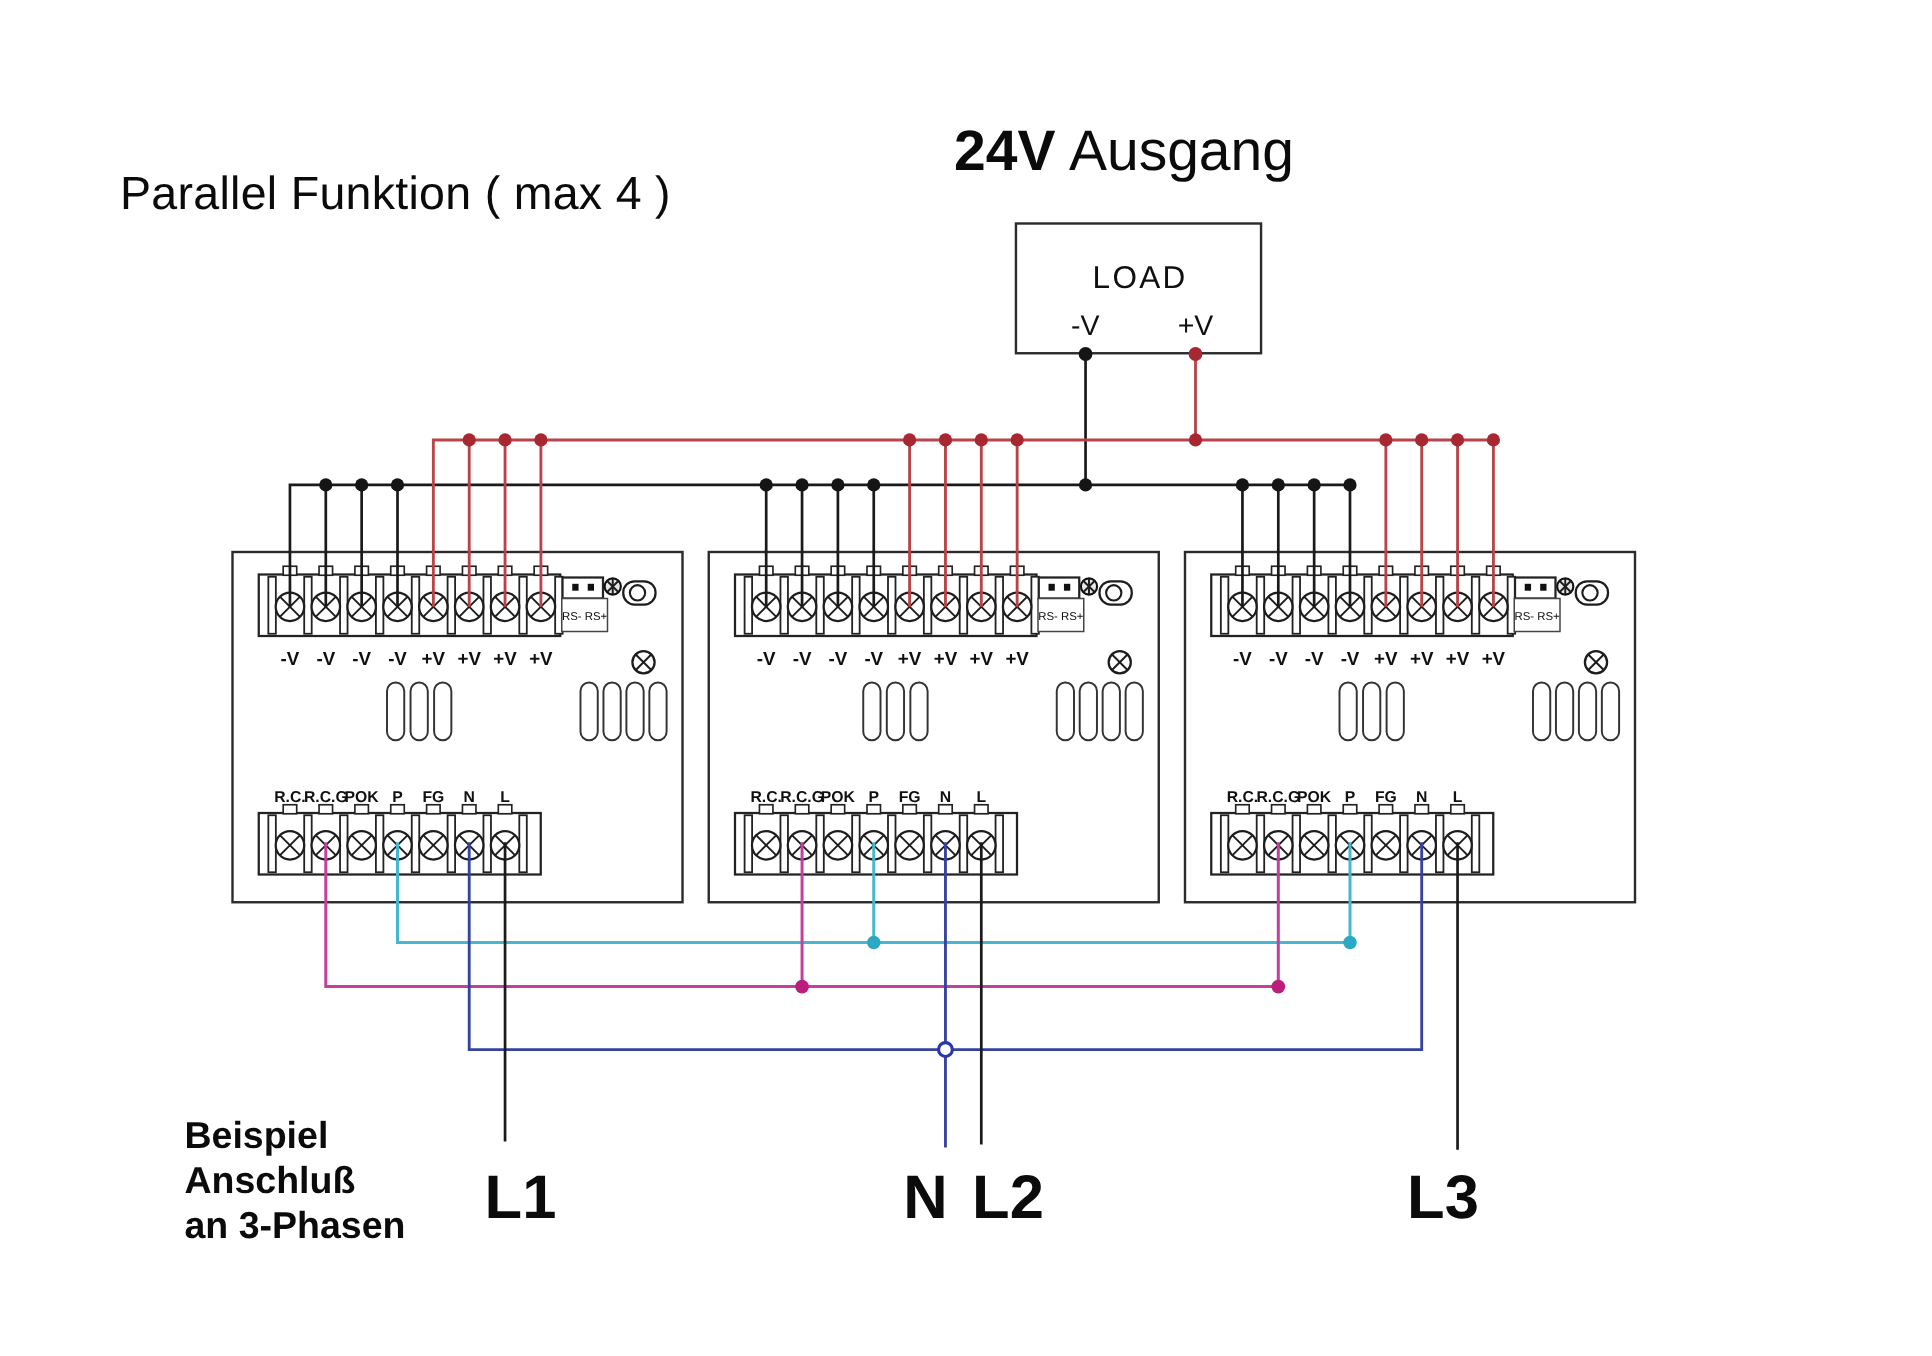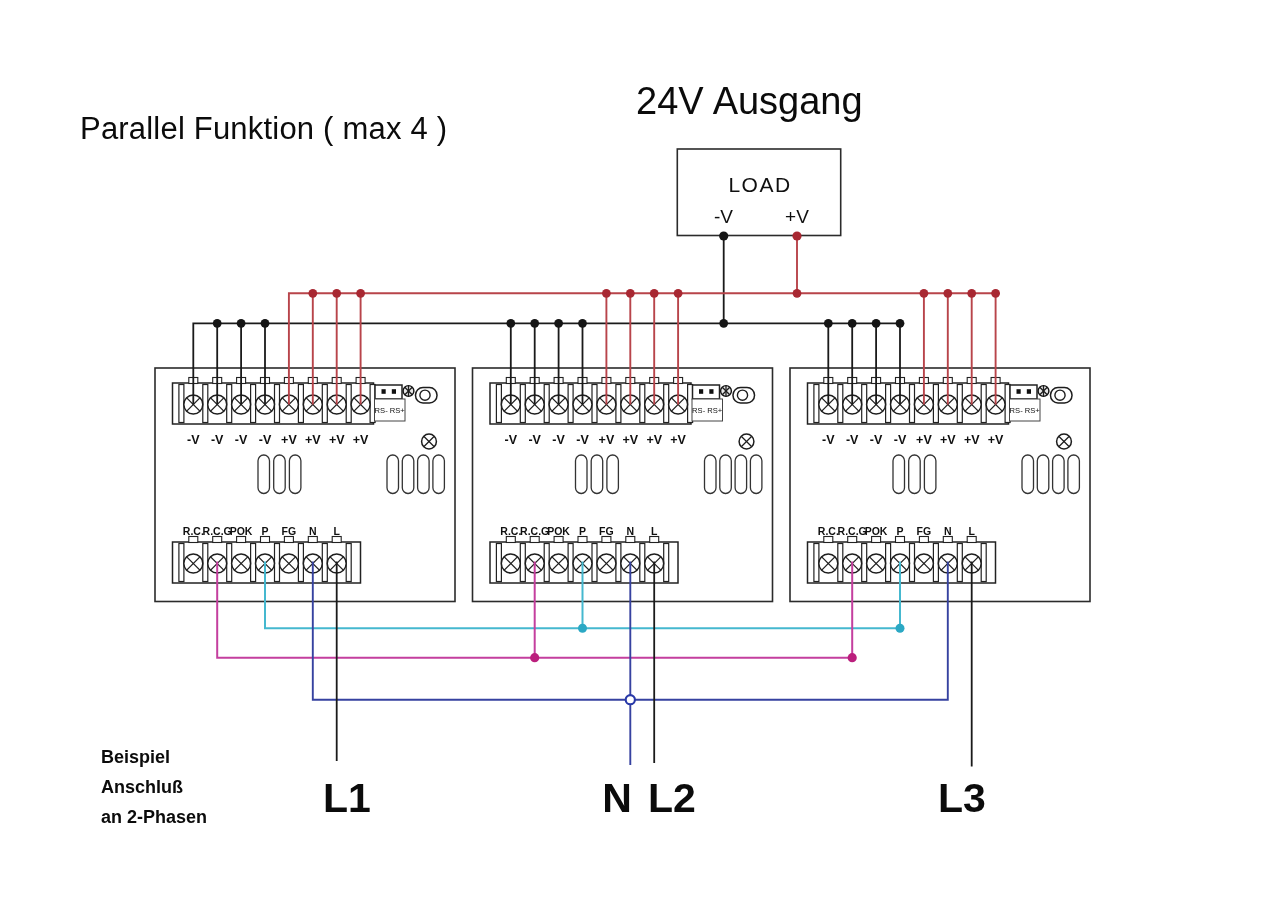--- a/index.html
+++ b/index.html
@@ -1,23 +1,23 @@
 <!DOCTYPE html>
 <html><head>
 <meta charset="utf-8">
 <style>
   html,body{margin:0;padding:0;background:#ffffff;}
   body{width:1288px;height:904px;position:relative;overflow:hidden;
        font-family:"Liberation Sans", sans-serif;color:#0b0b0b;}
   .abs{position:absolute;}
   #note{left:80px;top:106px;font-size:31px;line-height:46px;font-weight:400;letter-spacing:.2px;}
   #out-title{left:636px;top:80px;font-size:38px;}
-  #out-title .v{font-weight:normal;}
+  #out-title .v{font-weight:bold;}
   #out-title .w{font-weight:400;margin-left:9px;}
-  #beispiel{left:101px;top:742px;font-size:18px;font-weight:bold;line-height:30px;}
+  #beispiel{left:123px;top:742px;font-size:25px;font-weight:bold;line-height:30px;}
   .phase{top:775px;width:90px;text-align:center;font-size:41px;font-weight:bold;}
   #ph-l1{left:302px;} #ph-n{left:572px;} #ph-l2{left:627px;} #ph-l3{left:917px;}
   svg{position:absolute;left:0;top:0;}
   
   .box{fill:none;stroke:#2b2b2b;stroke-width:1.6;}
   .strip{fill:#ffffff;stroke:#222;stroke-width:1.5;}
   .bar{fill:#ffffff;stroke:#222;stroke-width:1.2;}
   .tab{fill:#ffffff;stroke:#222;stroke-width:1.1;}
   .scr{fill:#ffffff;stroke:#1d1d1d;stroke-width:1.5;}
   .scrl{stroke:#1d1d1d;stroke-width:1.3;fill:none;}
@@ -265,19 +265,19 @@
   <div>Parallel Funktion ( max 4 )</div>
 </div>
 
 <div class="abs" id="out-title">
   <span class="v">24V</span><span class="w">Ausgang</span>
 </div>
 
 <div class="abs" id="beispiel">
   <div>Beispiel</div>
   <div>Anschluß</div>
-  <div>an 2-Phasen</div>
+  <div>an 3-Phasen</div>
 </div>
 
 <div class="abs phase" id="ph-l1">L1</div>
 <div class="abs phase" id="ph-n">N</div>
 <div class="abs phase" id="ph-l2">L2</div>
 <div class="abs phase" id="ph-l3">L3</div>
 
 </body></html>

